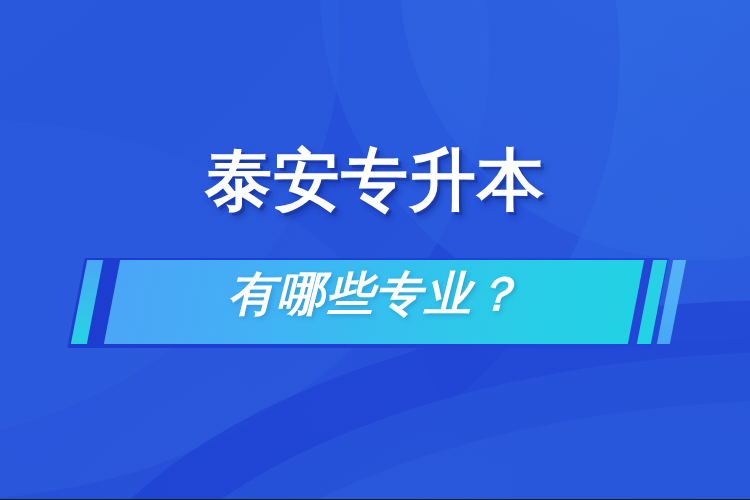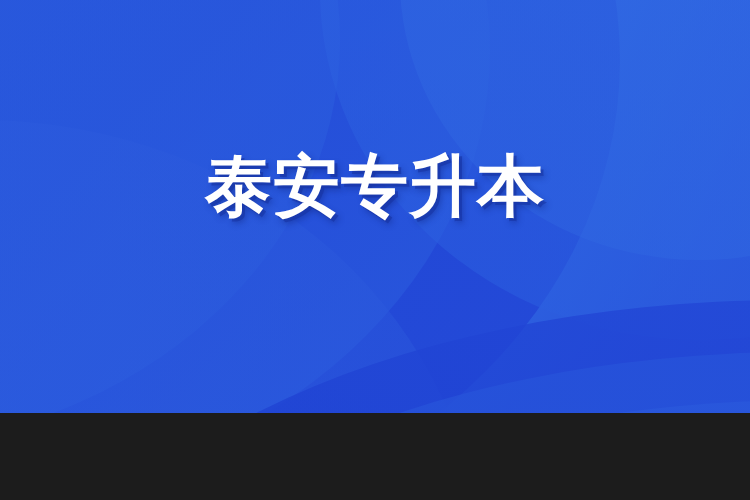--- a/index.html
+++ b/index.html
@@ -3,23 +3,23 @@
 <meta charset="utf-8">
 <style>
   html, body {
     margin: 0;
     padding: 0;
     background: #1c1c1c;
   }
   #banner {
     position: relative;
     width: 750px;
-    height: 413px;
+    height: 499px;
     overflow: hidden;
-    font-family: Liberation Sans, sans-serif;
+    font-family: Liberation Mono, monospace;
     background: #ec4899;
   }
 
   
   .bg-base {
     position: absolute;
     inset: 0;
     background:
       linear-gradient(118deg,
         #1f3fd6 0%,
@@ -231,14 +231,22 @@
   <div class="swoosh swoosh-tr2"></div>
 
   <div class="swoosh swoosh-ll"></div>
 
   <div class="swoosh swoosh-bot-a"></div>
   <div class="swoosh swoosh-bot-b"></div>
   <div class="swoosh swoosh-bot-c"></div>
 
   <div class="title">泰安专升本</div>
 
+  <div class="band-group">
+    <div class="band-backplate"></div>
+    <div class="stripe-left-cyan"></div>
+    <div class="band-main"></div>
+    <div class="stripe-right-cyan"></div>
+    <div class="stripe-right-blue"></div>
+    <div class="subtitle">有哪些专业？</div>
+  </div>
 
 </div>
 
 </body></html>

